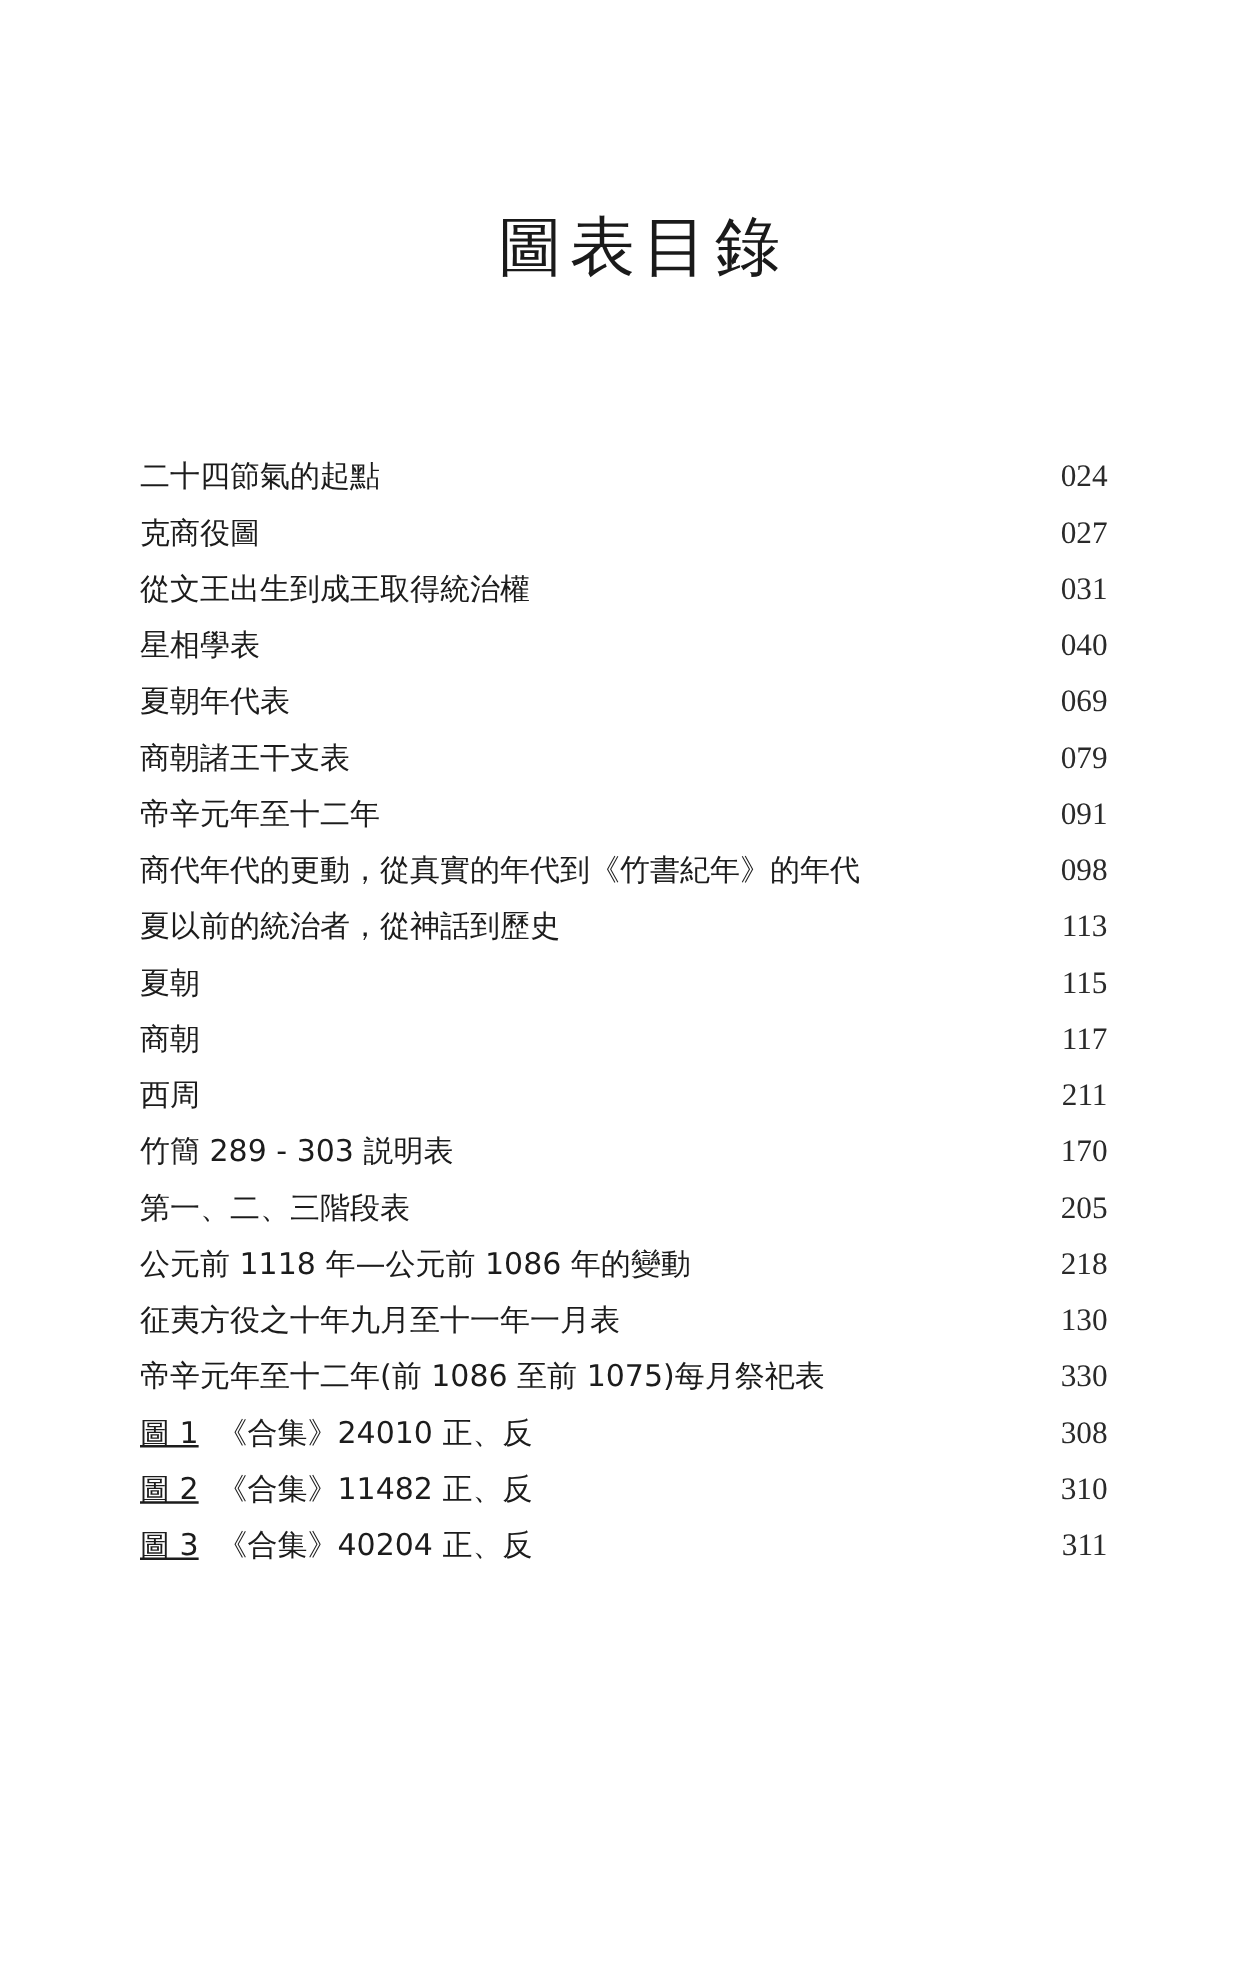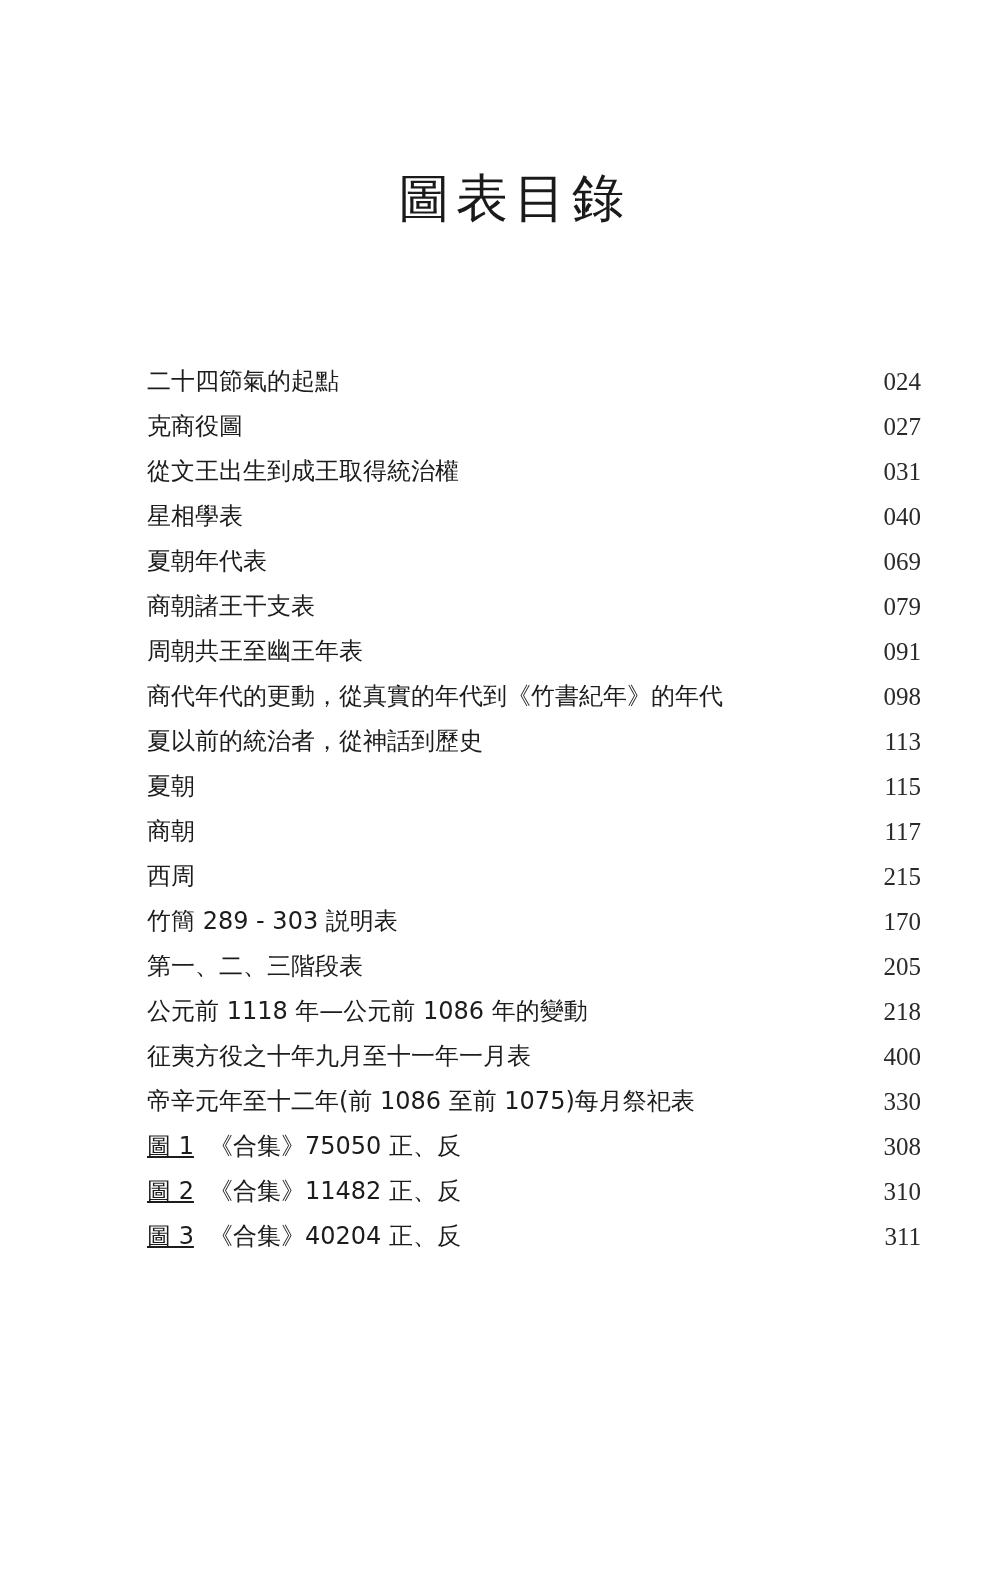--- a/index.html
+++ b/index.html
@@ -25,21 +25,21 @@
       letter-spacing: 6px;
       font-weight: normal;
       line-height: 72px;
       margin: 0;
       padding-left: 28px;
       box-sizing: border-box;
     }
     .toc-list {
       position: absolute;
       top: 359px;
-      left: 147px;
+      left: 112px;
       width: 774px;
       margin: 0;
       padding: 0;
       list-style: none;
     }
     .toc-row {
       display: flex;
       justify-content: space-between;
       align-items: center;
       height: 45px;
@@ -89,66 +89,66 @@
     </li>
   <li class="toc-row">
       <span class="toc-label">夏朝年代表</span>
       <span class="toc-page">069</span>
     </li>
   <li class="toc-row">
       <span class="toc-label">商朝諸王干支表</span>
       <span class="toc-page">079</span>
     </li>
   <li class="toc-row">
-      <span class="toc-label">周朝共王至幽王年表</span>
+      <span class="toc-label">帝辛元年至十二年</span>
       <span class="toc-page">091</span>
     </li>
   <li class="toc-row">
       <span class="toc-label">商代年代的更動，從真實的年代到《竹書紀年》的年代</span>
       <span class="toc-page">098</span>
     </li>
   <li class="toc-row">
       <span class="toc-label">夏以前的統治者，從神話到歷史</span>
       <span class="toc-page">113</span>
     </li>
   <li class="toc-row">
       <span class="toc-label">夏朝</span>
       <span class="toc-page">115</span>
     </li>
   <li class="toc-row">
       <span class="toc-label">商朝</span>
       <span class="toc-page">117</span>
     </li>
   <li class="toc-row">
       <span class="toc-label">西周</span>
-      <span class="toc-page">215</span>
+      <span class="toc-page">211</span>
     </li>
   <li class="toc-row">
       <span class="toc-label">竹簡 289 - 303 説明表</span>
       <span class="toc-page">170</span>
     </li>
   <li class="toc-row">
       <span class="toc-label">第一、二、三階段表</span>
       <span class="toc-page">205</span>
     </li>
   <li class="toc-row">
       <span class="toc-label">公元前 1118 年—公元前 1086 年的變動</span>
       <span class="toc-page">218</span>
     </li>
   <li class="toc-row">
       <span class="toc-label">征夷方役之十年九月至十一年一月表</span>
-      <span class="toc-page">400</span>
+      <span class="toc-page">130</span>
     </li>
   <li class="toc-row">
       <span class="toc-label">帝辛元年至十二年(前 1086 至前 1075)每月祭祀表</span>
       <span class="toc-page">330</span>
     </li>
 
   <li class="toc-row">
-      <span class="toc-label"><span class="fig-prefix">圖 1</span><span>《合集》75050 正、反</span></span>
+      <span class="toc-label"><span class="fig-prefix">圖 1</span><span>《合集》24010 正、反</span></span>
       <span class="toc-page">308</span>
     </li>
   <li class="toc-row">
       <span class="toc-label"><span class="fig-prefix">圖 2</span><span>《合集》11482 正、反</span></span>
       <span class="toc-page">310</span>
     </li>
   <li class="toc-row">
       <span class="toc-label"><span class="fig-prefix">圖 3</span><span>《合集》40204 正、反</span></span>
       <span class="toc-page">311</span>
     </li>

